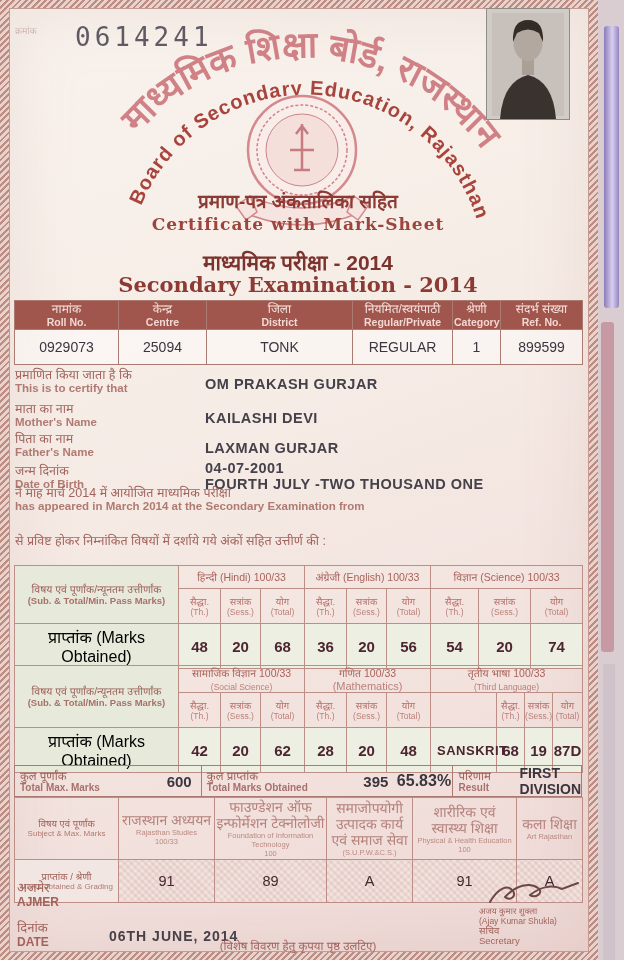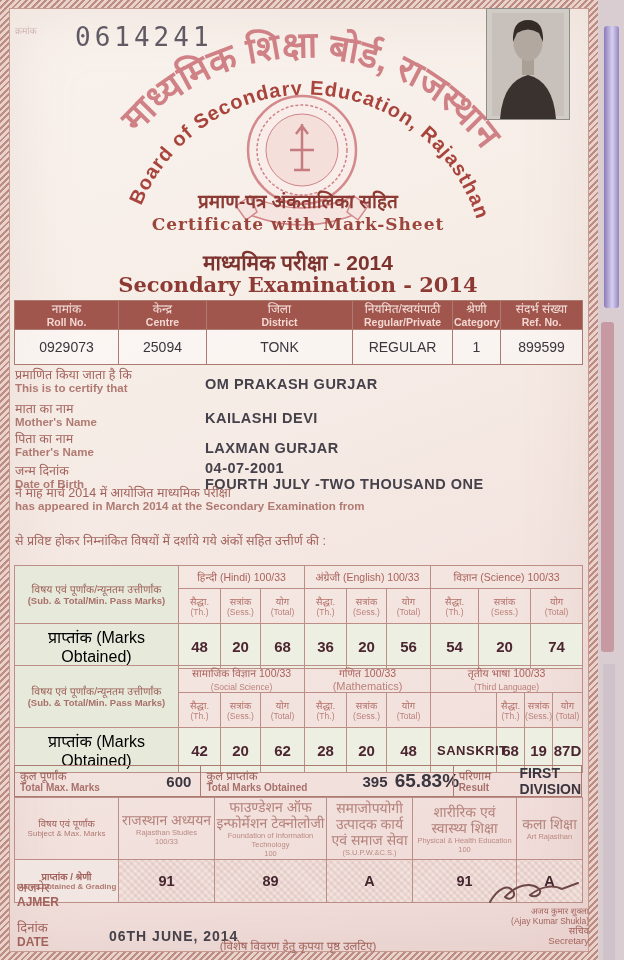--- a/index.html
+++ b/index.html
@@ -64,31 +64,31 @@
   #totals .t1{font-size:11.5px;color:#9c6058;line-height:12px}
   #totals .t2{font-size:10px;font-weight:bold;color:#a8706a;line-height:11px}
   #totals .num{font-size:15px;font-weight:bold;color:#3a353e;text-align:center}
   .bl{border-left:1.5px solid #ab7b72;height:100%;display:flex;flex-direction:column;justify-content:center;box-sizing:border-box}
   
   #extra{left:5px;top:789px;width:568px}
   #extra td{border:1px solid #bc8e86;text-align:center;padding:1px}
   #extra .eh .h1{font-size:14px;color:#b5827b;line-height:16px}
   #extra .eh .h2{font-size:7.5px;color:#bb8a82;line-height:9px}
   #extra .eh{height:38px}
-  #extra .ed{height:40px;font-size:14.5px;font-weight:bold;color:#45262e;
+  #extra .ed{height:40px;font-size:14.5px;font-weight:normal;color:#45262e;
       background:#f2e3df;
       background-image:repeating-linear-gradient(45deg,rgba(186,132,124,.18) 0 2px,transparent 2px 5px),
                        repeating-linear-gradient(-45deg,rgba(186,132,124,.12) 0 2px,transparent 2px 5px)}
   #extra .rlbl .r1{font-size:9.5px;color:#a2635c;line-height:11px}
   #extra .rlbl .r2{font-size:8px;color:#b07a72;line-height:9.5px}
   
   .ft-hi{font-size:13px;color:#a2635c;line-height:15px}
   .ft-en{font-size:12px;font-weight:bold;color:#a2635c;line-height:14px}
   #note{top:930px;font-size:11.5px;color:#a2635c}
-  #sig{left:470px;top:872px;width:110px;text-align:right}
+  #sig{left:470px;top:872px;width:110px;text-align:left}
   #sig .sn{font-size:8.5px;color:#a2635c;line-height:10px}
   svg{display:block}
 </style>
 </head>
 <body>
 
 <div id="frame">
 <div id="paper">
 
   <svg class="abs" style="left:-9px;top:-8px;pointer-events:none" width="596" height="430" viewBox="0 0 596 430">
@@ -370,21 +370,21 @@
     <div class="tl" style="width:140px">
       <div class="t1">कुल पूर्णांक</div>
       <div class="t2">Total Max. Marks</div>
     </div>
     <div class="num" style="width:44px">600</div>
     <div class="bl tl" style="width:158px">
       <div class="t1">कुल प्राप्तांक</div>
       <div class="t2">Total Marks Obtained</div>
     </div>
     <div class="num" style="width:40px">395</div>
-    <div class="num" style="width:58px;font-size:19px">65.83%</div>
+    <div class="num" style="width:58px;font-size:16px">65.83%</div>
     <div class="bl tl" style="width:60px">
       <div class="t1">परिणाम</div>
       <div class="t2">Result</div>
     </div>
     <div class="num" style="flex:1;text-align:left;padding-left:8px;font-size:14px">FIRST DIVISION</div>
   </div>
 
   <table class="abs" id="extra">
     <colgroup>
           <col style="width:104px">

